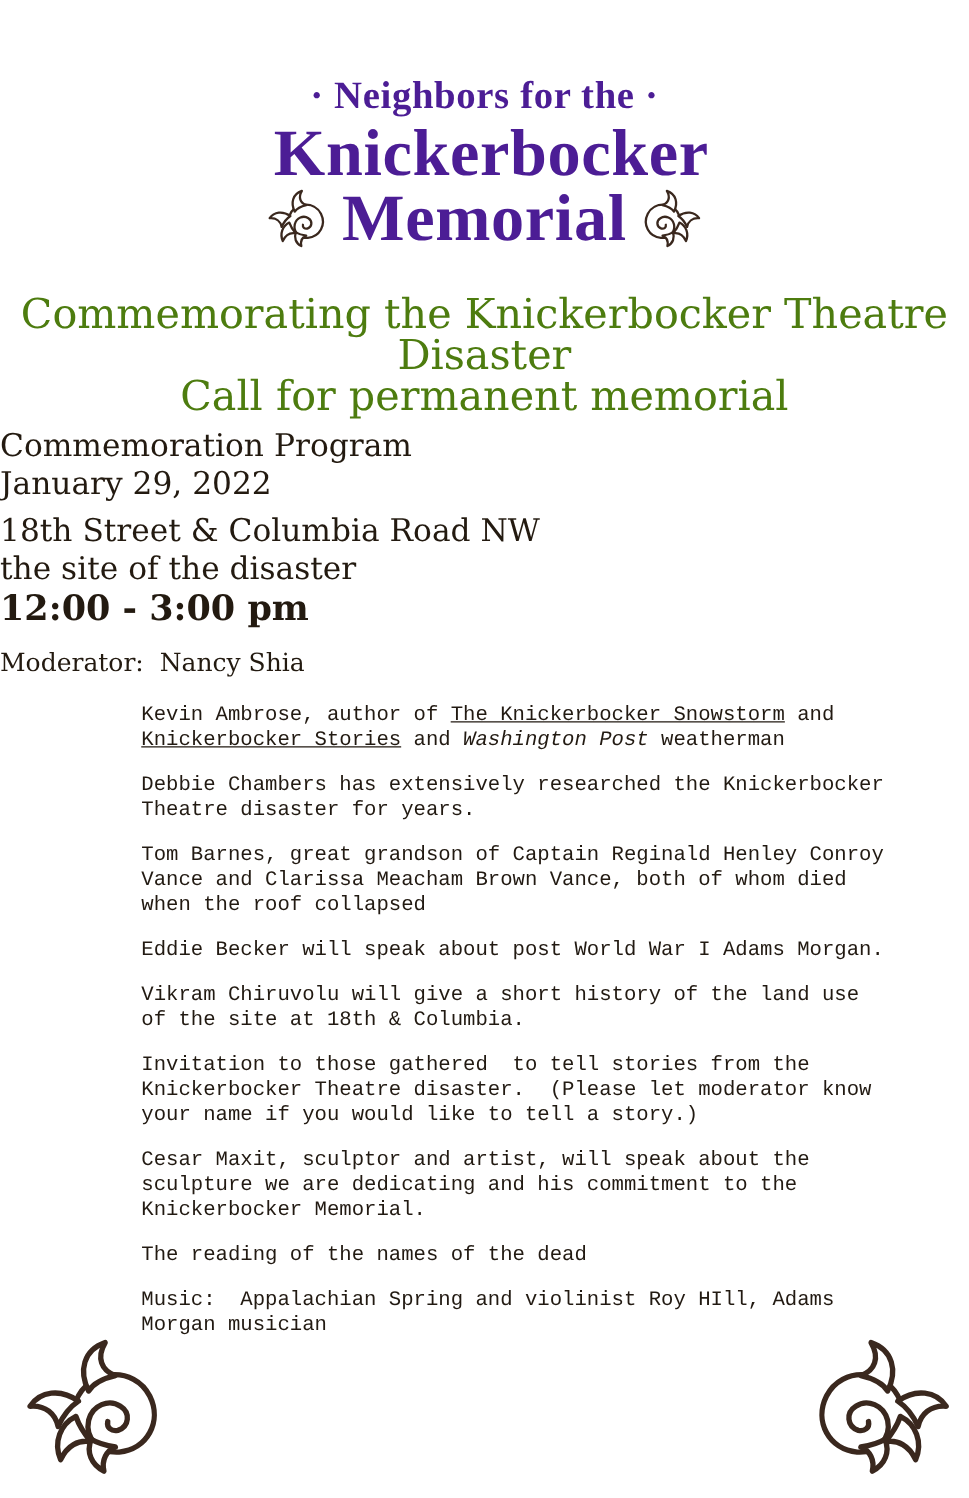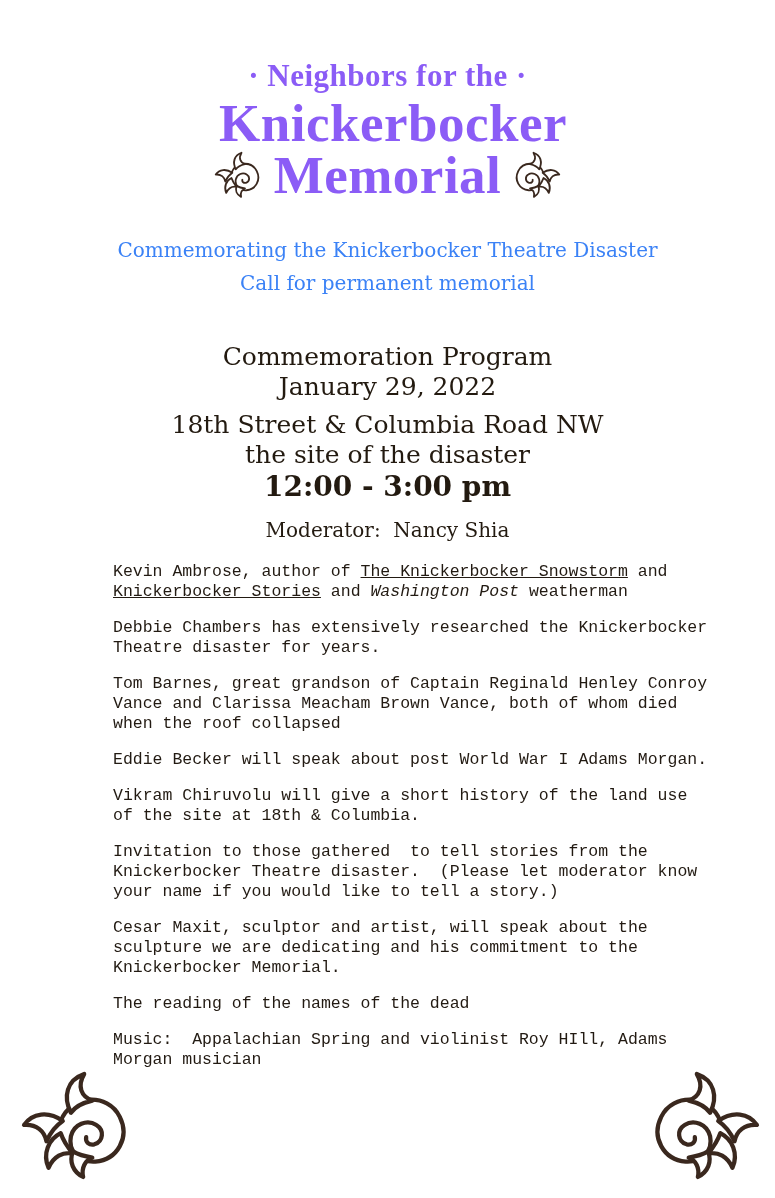--- a/index.html
+++ b/index.html
@@ -10,21 +10,21 @@
     background: #ffffff;
     overflow: hidden;
     font-family: "DejaVu Serif", serif;
   }
 
   
   .masthead {
     position: absolute;
     top: 58px; left: 0; right: 0;
     text-align: center;
-    color: #8b5cf6;
+    color: #4c1d95;
     font-family: "Liberation Serif", serif;
     font-weight: 700;
   }
   .tagline { font-size: 31px; line-height: 36px; letter-spacing: 0.5px; }
   .brand1  { font-size: 53px; line-height: 50px; margin-top: 4px; letter-spacing: 0.5px; padding-left: 11px; }
   .brand2-row {
     display: flex; align-items: center; justify-content: center;
     gap: 10px; margin-top: 2px;
   }
   .brand2  { font-size: 53px; line-height: 50px; letter-spacing: 0.5px; }
@@ -35,28 +35,28 @@
   .flourish.mirror { transform: scaleX(-1); }
   .flourish.corner { position: absolute; width: 112px; height: 120px; }
   .flourish.corner.left  { left: 20px;  bottom: 12px; }
   .flourish.corner.right { right: 14px; bottom: 12px; transform: scaleX(-1); }
 
   
   .subtitle {
     position: absolute;
     top: 234px; left: 0; right: 0;
     text-align: center;
-    color: #3b82f6;
-    font-size: 20px;
+    color: #4d7c0f;
+    font-size: 33px;
     line-height: 33px;
   }
   .event {
     position: absolute;
     top: 342px; left: 0; right: 0;
-    text-align: center;
+    text-align: left;
     color: #231a10;
   }
   .ev   { font-size: 25px; line-height: 30px; }
   .ev.gap { margin-top: 8px; }
   .ev.time { font-size: 28px; line-height: 34px; font-weight: bold; }
   .moderator { font-size: 20px; line-height: 24px; margin-top: 14px; white-space: pre-wrap; }
 
   
   .body-text {
     position: absolute;

